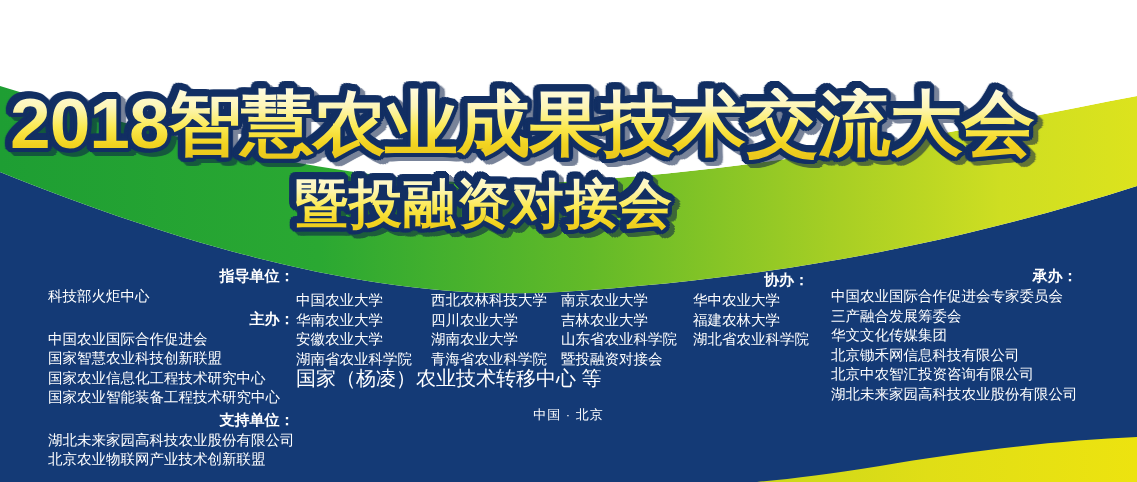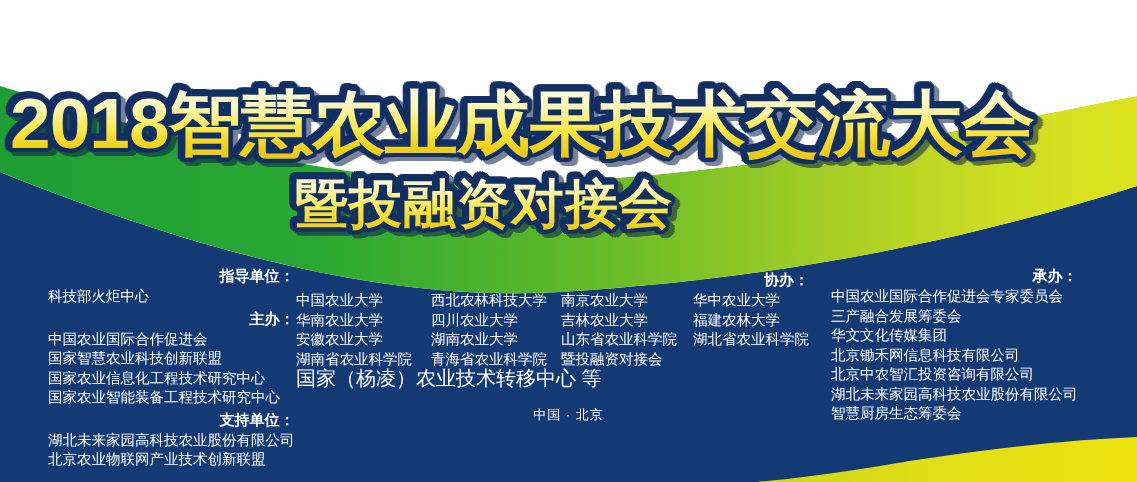--- a/index.html
+++ b/index.html
@@ -229,18 +229,17 @@
   </div>
 
   <div class="col col-right">
     <div class="grp-head">承办：</div>
     <div class="grp-line">中国农业国际合作促进会专家委员会</div>
     <div class="grp-line">三产融合发展筹委会</div>
     <div class="grp-line">华文文化传媒集团</div>
     <div class="grp-line">北京锄禾网信息科技有限公司</div>
     <div class="grp-line">北京中农智汇投资咨询有限公司</div>
     <div class="grp-line">湖北未来家园高科技农业股份有限公司</div>
-    <div class="grp-line">智慧厨房生态筹委会</div>
   </div>
 
   <div class="location">中国 · 北京</div>
 
 </div>
 
 </body></html>

